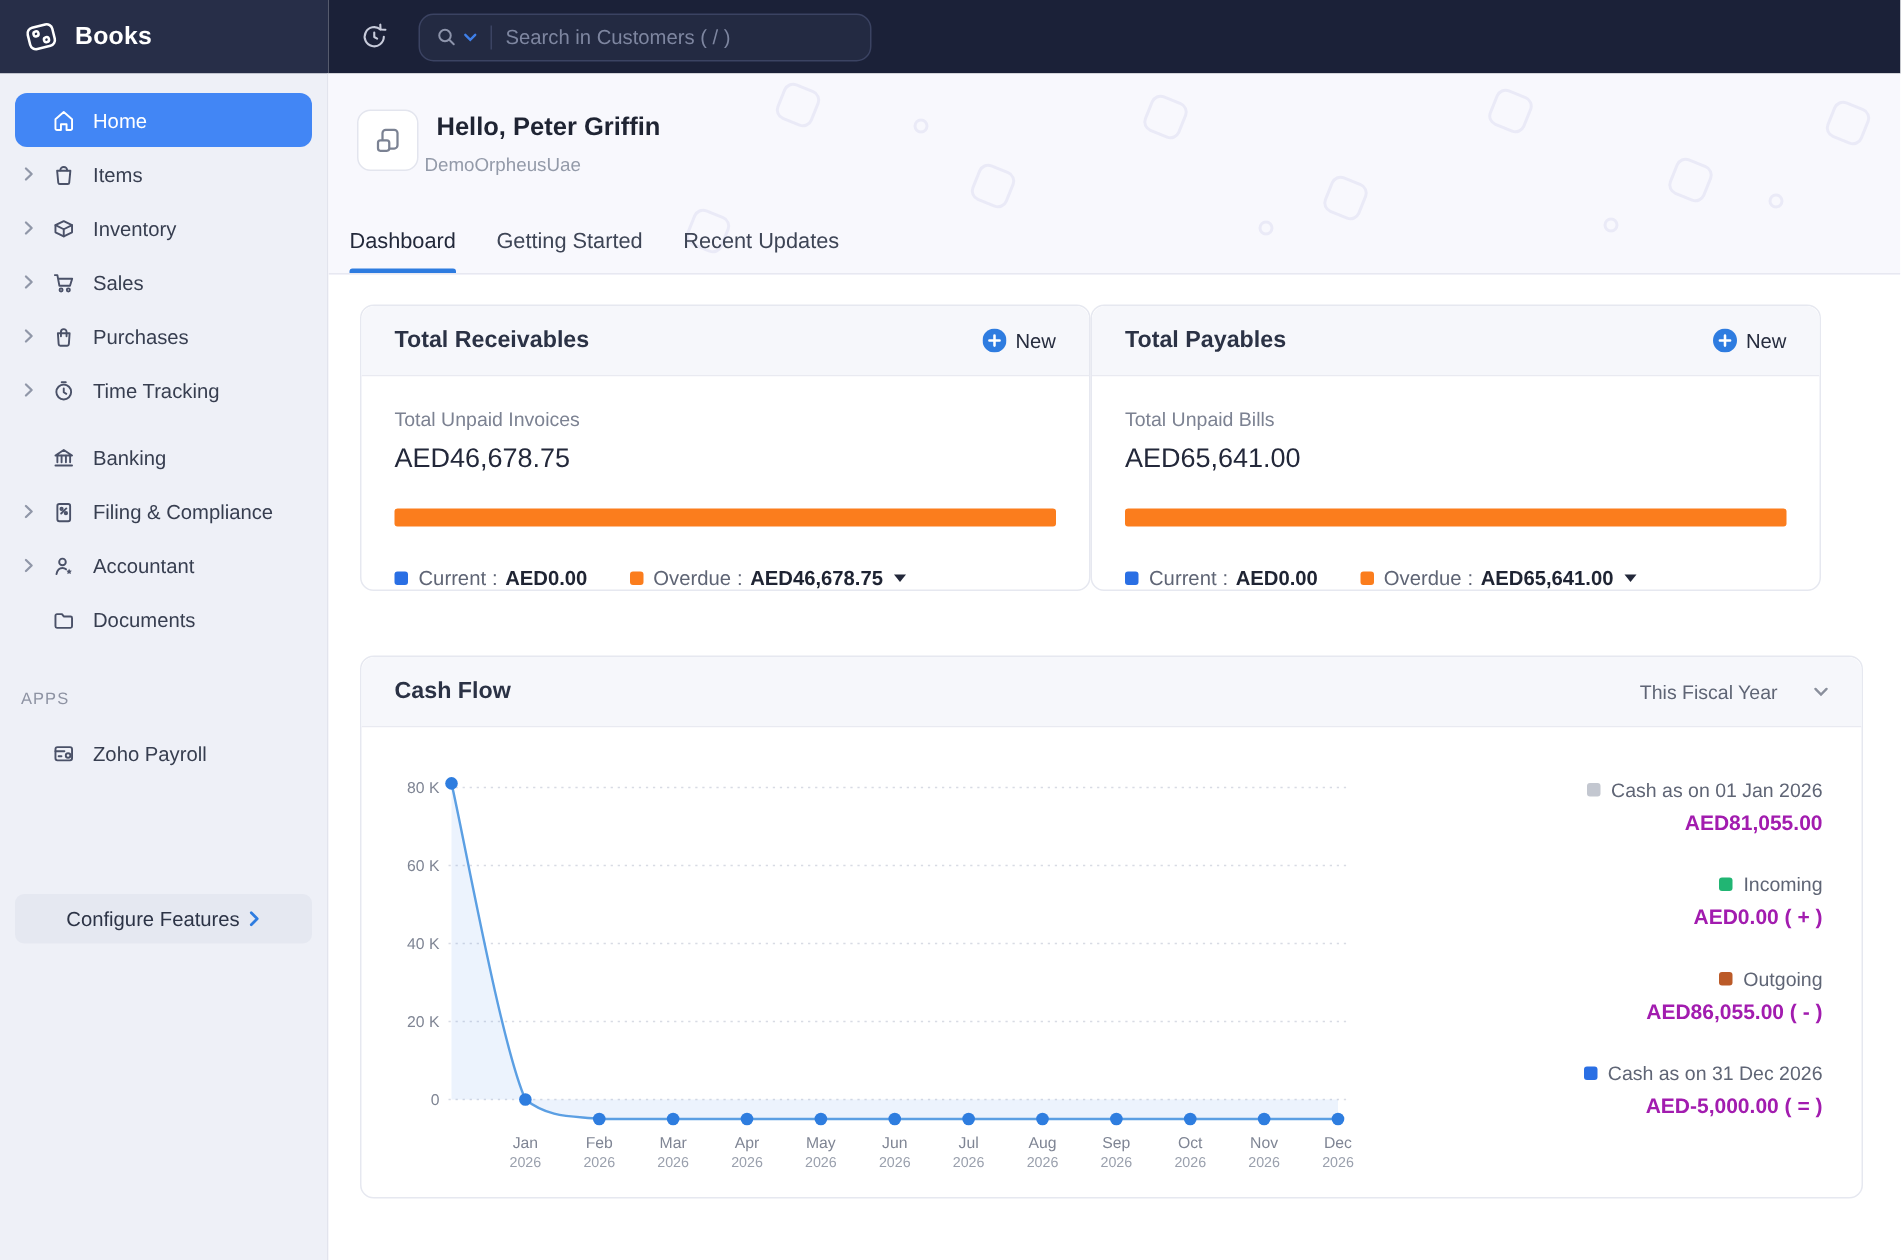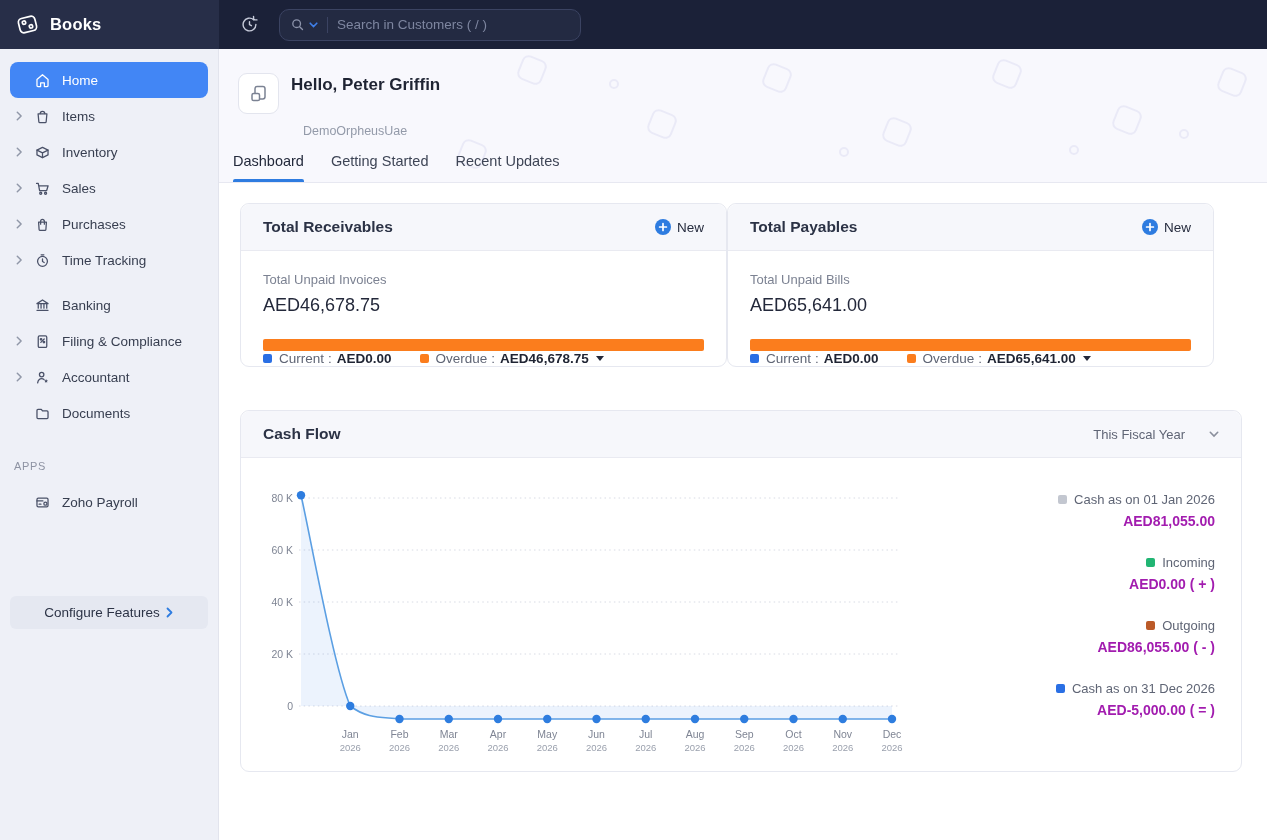--- a/index.html
+++ b/index.html
@@ -53,21 +53,21 @@
   .page-header { height:134px; background:#f8f8fd; border-bottom:1px solid #e7e8f1;
     position:relative; overflow:hidden; }
   .pat { position:absolute; border:2px solid rgba(118,120,198,0.10); }
   .pat.sq { width:26px; height:26px; border-radius:7px; transform:rotate(22deg); }
   .pat.ci { width:10px; height:10px; border-radius:50%; }
   .avatar { position:absolute; left:19px; top:24px; width:41px; height:41px;
     background:#fff; border:1px solid #e3e5ee; border-radius:9px; display:flex;
     align-items:center; justify-content:center; color:#7b8293; z-index:2; }
   .greeting { position:absolute; left:72px; top:26px; font-size:17px; font-weight:700;
     color:#1f2433; z-index:2; }
-  .org { position:absolute; left:84px; top:54px; font-size:12.5px; color:#939aa9; z-index:2;margin-top:21px; }
+  .org { position:absolute; left:64px; top:54px; font-size:12.5px; color:#939aa9; z-index:2; }
   .tabs { position:absolute; left:14px; bottom:0; display:flex; gap:27px; z-index:2; }
   .tab { padding-bottom:13px; font-size:14.5px; color:#3e4556; position:relative;
     cursor:pointer; }
   .tab.active { color:#23293b; font-weight:500; }
   .tab.active::after { content:""; position:absolute; left:0; right:0; bottom:0;
     height:3px; background:#2e7ce0; border-radius:2px 2px 0 0; }
 
   .content { padding:20px 0 0 21px; }
   .cards-row { display:flex; }
   .card { width:487px; border:1px solid #e6e8f0; border-radius:9px; background:#fff; }
@@ -75,21 +75,21 @@
     border-radius:9px 9px 0 0; display:flex; align-items:center;
     justify-content:space-between; padding:0 22px; }
   .card-title { font-size:15.5px; font-weight:600; color:#2b3245; }
   .new-btn { display:flex; align-items:center; gap:6px; cursor:pointer; }
   .new-plus { width:16px; height:16px; display:flex; }
   .new-label { font-size:13.5px; color:#262c3e; font-weight:500; }
   .card-body { padding:21px 22px 0; }
   .subtitle { font-size:13px; color:#7c8292; }
   .amount { font-size:18px; color:#23283a; font-weight:500; margin-top:8px; }
   .bar { height:12px; border-radius:2px; margin-top:23px; }
-  .legend { display:flex; align-items:center; gap:28px; }
+  .legend { display:flex; align-items:center; gap:28px; margin-top:27px; }
   .leg-item { display:flex; align-items:center; font-size:13.5px; }
   .sq { width:9px; height:9px; border-radius:2px; margin-right:7px; flex:none; }
   .leg-label { color:#5f6575; }
   .leg-sep { color:#5f6575; margin:0 5px 0 4px; }
   .leg-value { color:#1f2433; font-weight:600; }
   .caret-down { width:0; height:0; border-left:4px solid transparent;
     border-right:4px solid transparent; border-top:5px solid #23283a;
     margin-left:7px; cursor:pointer; }
 
   .cashflow-card { width:1002px; margin-top:43px; border:1px solid #e6e8f0;

